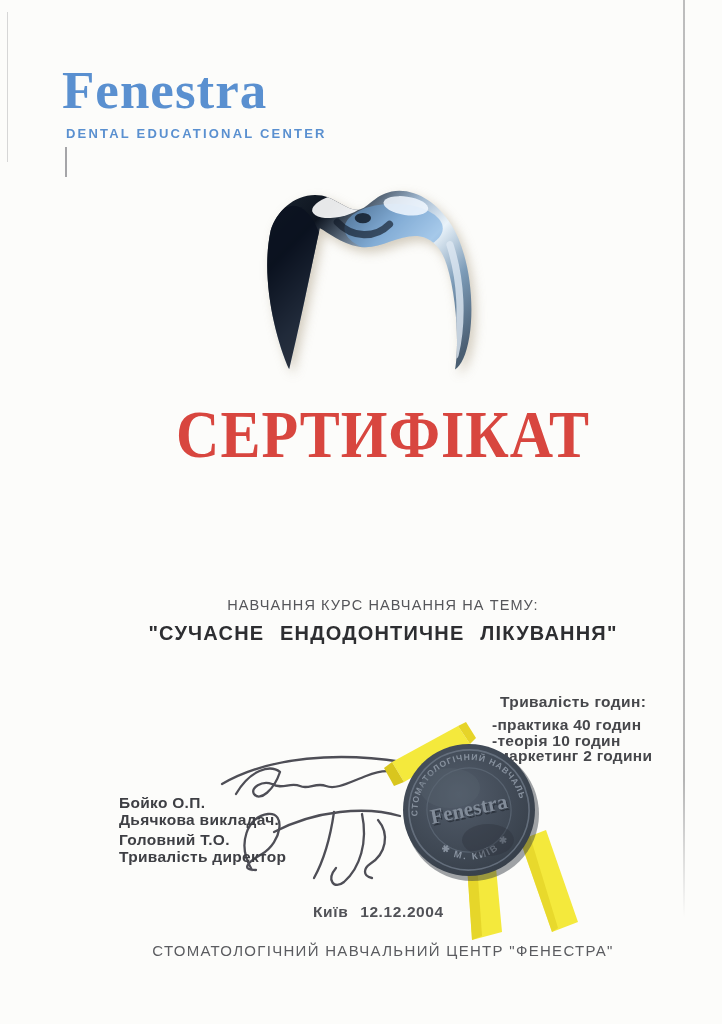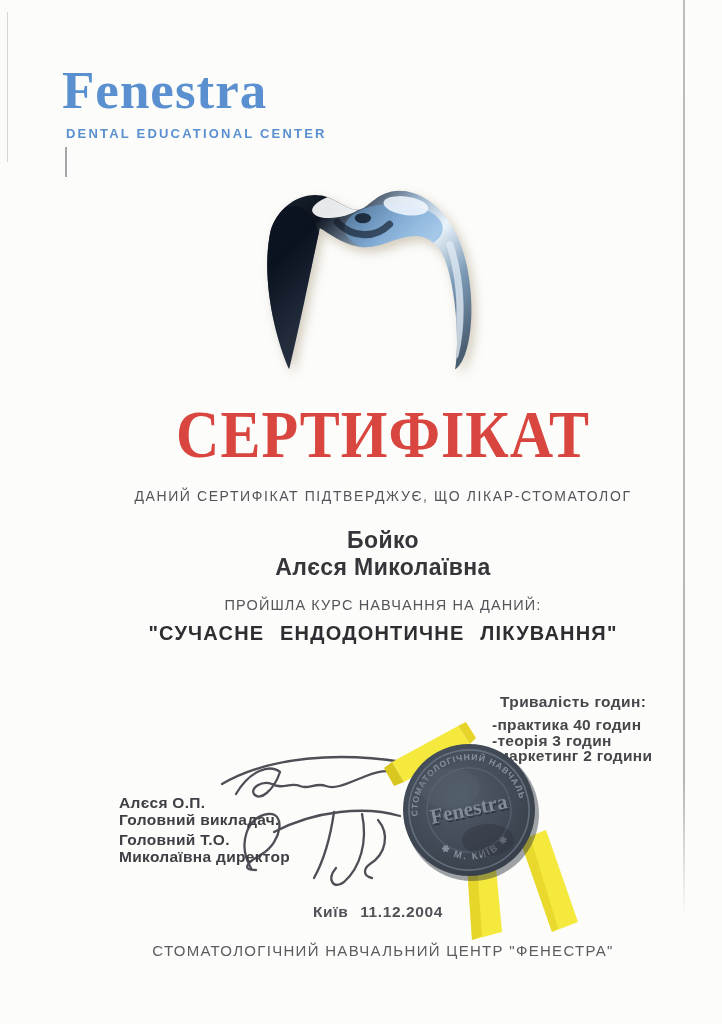--- a/index.html
+++ b/index.html
@@ -99,34 +99,29 @@
       <ellipse cx="96" cy="40" rx="26" ry="11" fill="#ffffff" opacity="0.9" transform="rotate(-12 96 40)"></ellipse>
       <ellipse cx="162" cy="40" rx="22" ry="9" fill="#f2f8ff" opacity="0.85" transform="rotate(8 162 40)"></ellipse>
       <path d="M 95,56 C 110,72 132,72 146,58" stroke="#101826" stroke-width="7" stroke-linecap="round" fill="none" opacity="0.65"></path>
       <path d="M 205,78 C 216,112 218,152 210,186" stroke="#dfe9f2" stroke-width="7" stroke-linecap="round" fill="none" opacity="0.8"></path>
       <ellipse cx="120" cy="52" rx="8" ry="5" fill="#0d1522" opacity="0.8"></ellipse>
     </g>
   </svg>
 
   <div class="center-col cert-title">СЕРТИФІКАТ</div>
 
-  <div class="center-col intro-line">ДАНИЙ СЕРТИФІКАТ ПІДТВЕРДЖУЄ, ЩО ЛІКАР-СТОМАТОЛОГ</div>
 
-  <div class="center-col recipient">
-    <div>Бойко</div>
-    <div>Алєся Миколаївна</div>
-  </div>
 
-  <div class="center-col course-lead">ПРОЙШЛА КУРС НАВЧАННЯ НА ДАНИЙ:</div>
+  <div class="center-col course-lead">НАВЧАННЯ КУРС НАВЧАННЯ НА ТЕМУ:</div>
   <div class="center-col course-title">"СУЧАСНЕ ЕНДОДОНТИЧНЕ ЛІКУВАННЯ"</div>
 
   <div class="abs duration">
     <div class="dur-label">Тривалість годин:</div>
     <div class="dur-item">-практика 40 годин</div>
-    <div class="dur-item">-теорія 3 годин</div>
+    <div class="dur-item">-теорія 10 годин</div>
     <div class="dur-item">-маркетинг 2 години</div>
   </div>
 
   <svg class="abs" style="left:216px;top:750px;" width="196" height="138" viewBox="0 0 196 138">
     <g stroke="#4e4e56" stroke-width="2.3" fill="none" stroke-linecap="round" stroke-linejoin="round">
 
       <g>
         <path d="M 6,34 C 54,6 124,2 186,12"></path>
         <path d="M 20,44 C 34,20 54,14 64,22 C 58,40 44,52 38,44 C 34,38 46,30 56,34 C 66,40 74,32 84,36 C 92,40 100,32 110,36 C 120,40 134,32 150,26 C 160,22 170,20 178,22"></path>
       </g>
@@ -135,26 +130,26 @@
         <path d="M 36,120 C 20,94 32,66 52,64 C 70,62 66,92 46,104 C 32,112 24,120 40,120"></path>
         <path d="M 58,82 C 100,60 150,56 184,66"></path>
         <path d="M 118,62 C 114,90 108,110 98,128"></path>
         <path d="M 146,64 C 152,92 144,118 128,132 C 118,140 110,130 120,118"></path>
         <path d="M 162,70 C 174,84 170,104 154,114 C 148,118 146,126 156,128"></path>
       </g>
     </g>
   </svg>
 
   <div class="abs signer signer-1">
-    <div>Алєся О.П.</div>
-    <div>Головний викладач.</div>
+    <div>Бойко О.П.</div>
+    <div>Дьячкова викладач.</div>
   </div>
   <div class="abs signer signer-2">
     <div>Головний Т.О.</div>
-    <div>Миколаївна директор</div>
+    <div>Тривалість директор</div>
   </div>
 
   <svg class="abs" style="left:380px;top:700px;" width="220" height="250" viewBox="0 0 220 250">
     <defs>
       <radialGradient id="sealG" cx="0.42" cy="0.38" r="0.75">
         <stop offset="0" stop-color="#525c6a"></stop>
         <stop offset="0.55" stop-color="#414a56"></stop>
         <stop offset="1" stop-color="#333b45"></stop>
       </radialGradient>
       <path id="arcTop" d="M 37,112 A 52,52 0 1 1 141,112"></path>
@@ -184,17 +179,17 @@
           <textPath href="#arcBottom" startOffset="18%">✱  М. КИЇВ  ✱</textPath>
         </text>
         <text x="89" y="117" text-anchor="middle" font-family="Liberation Serif, serif" font-size="21" font-weight="700" fill="#2b323c" opacity="0.9" transform="translate(1,1)">Fenestra</text>
         <text x="89" y="116" text-anchor="middle" font-family="Liberation Serif, serif" font-size="21" font-weight="700" fill="#828c99">Fenestra</text>
       </g>
       <ellipse cx="70" cy="88" rx="30" ry="20" fill="#5a6471" opacity="0.35"></ellipse>
       <ellipse cx="108" cy="140" rx="26" ry="16" fill="#2c333d" opacity="0.4"></ellipse>
     </g>
   </svg>
 
-  <div class="abs place-date">Київ 11.12.2004</div>
+  <div class="abs place-date">Київ 12.12.2004</div>
 
   <div class="center-col footer-line">СТОМАТОЛОГІЧНИЙ НАВЧАЛЬНИЙ ЦЕНТР "ФЕНЕСТРА"</div>
 
 </div>
 
 </body></html>

